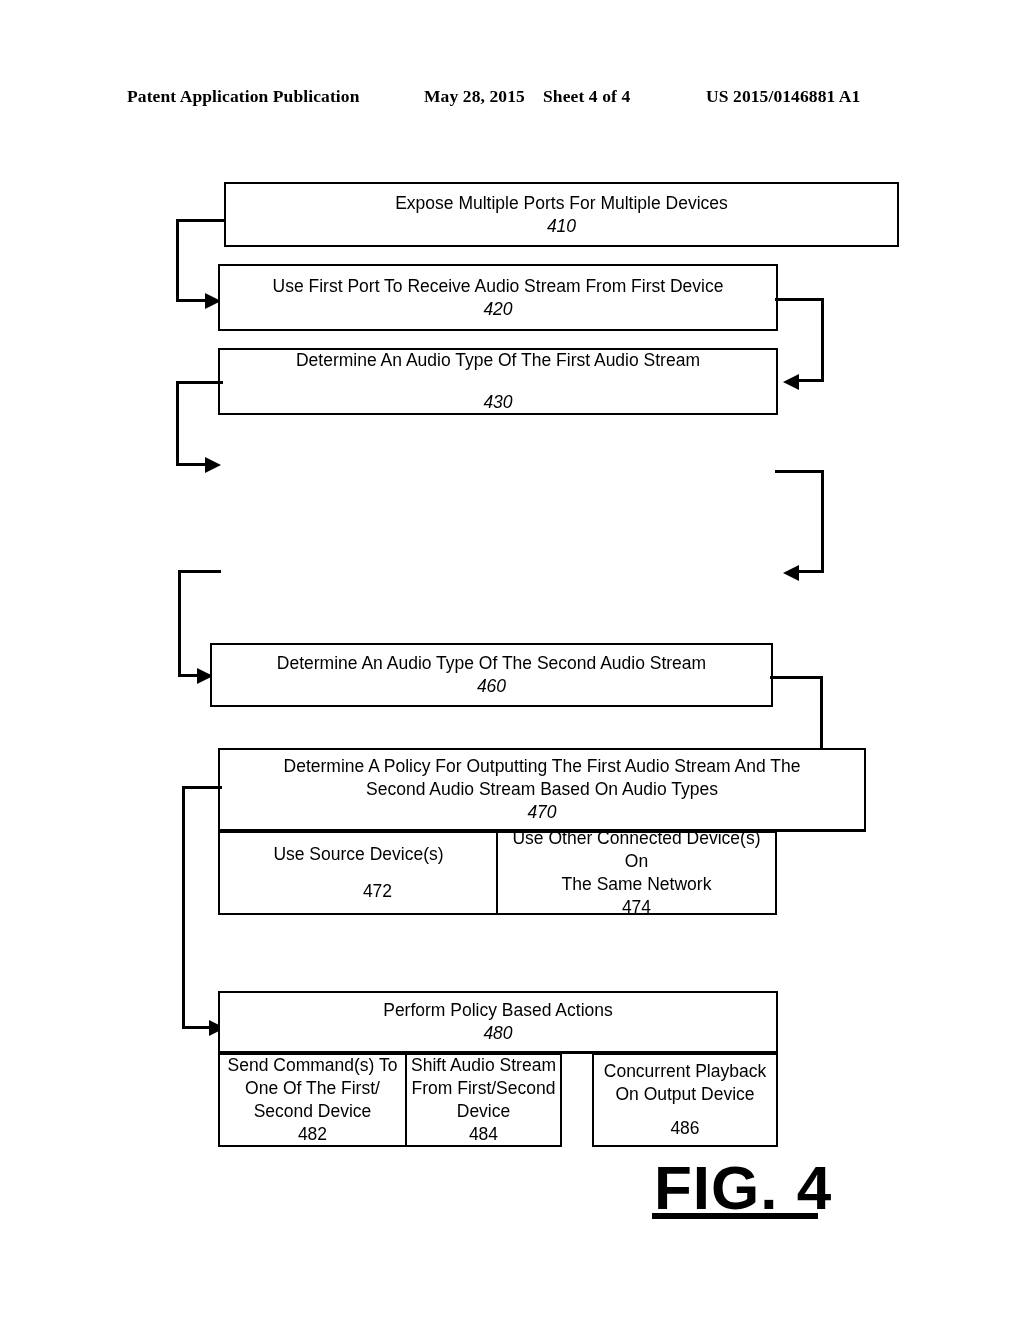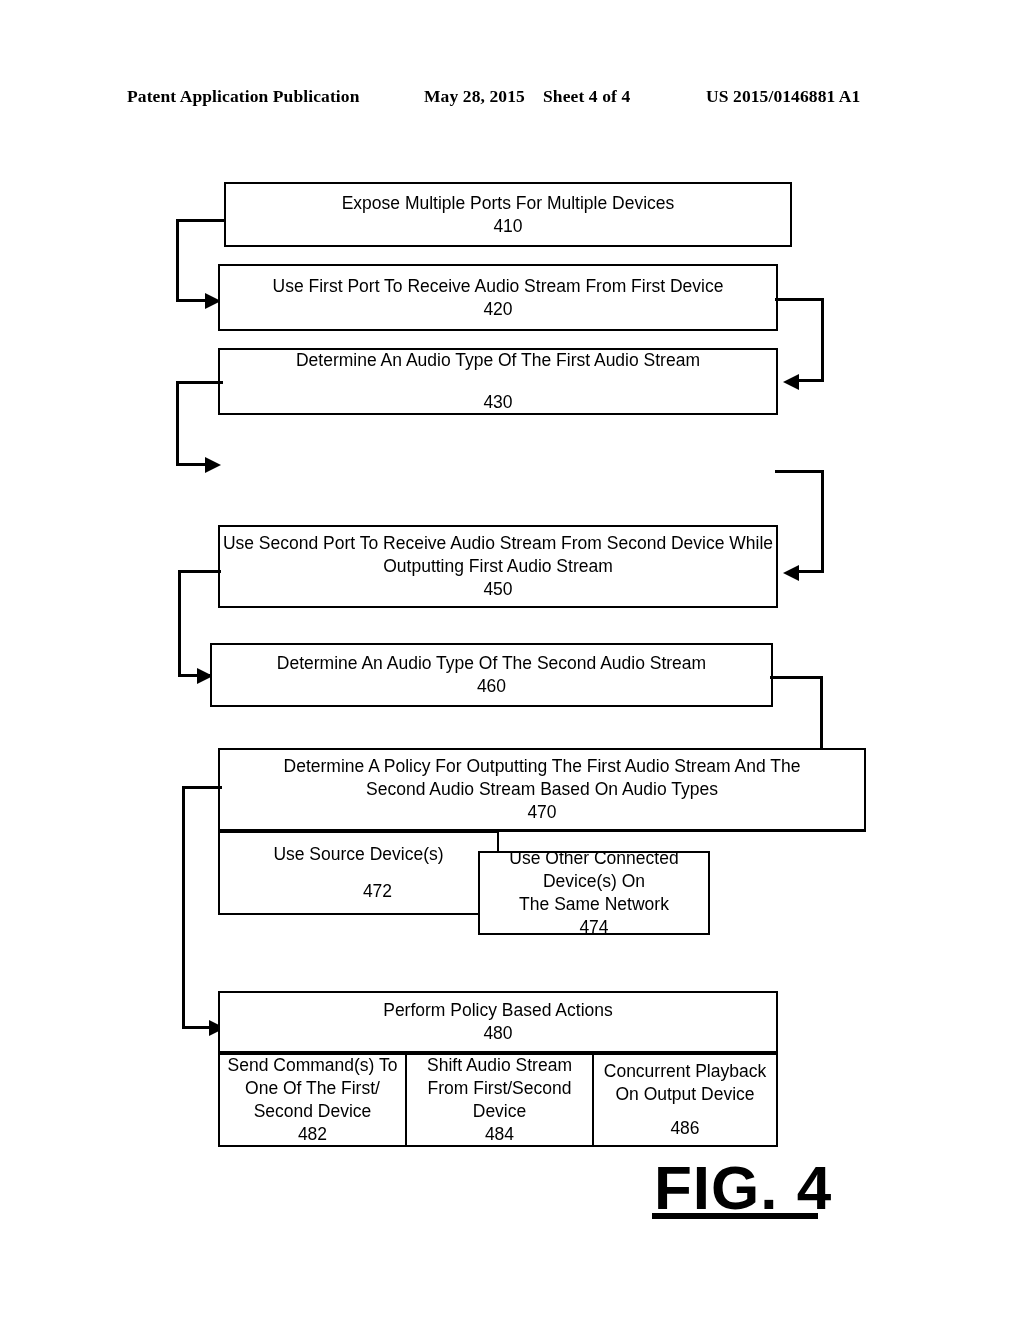--- a/index.html
+++ b/index.html
@@ -53,21 +53,21 @@
     display: flex;
     flex-direction: column;
     align-items: center;
     justify-content: center;
     text-align: center;
     font-size: 17.5px;
     line-height: 1.30;
     padding: 2px 6px;
   }
   .fbox .line { display: block; white-space: nowrap; }
-  .fbox .num  { display: block; }
+  .fbox .num  { display: block; font-style: italic; }
 
   
   .fbox.group-head { border-bottom-width: 3.5px; }
 
   
   .subcell {
     position: absolute;
     box-sizing: border-box;
     border: 2.5px solid #000000;
     background: #ffffff;
@@ -131,21 +131,21 @@
 
 <div id="page-header">
   <span class="hdr-pub">Patent Application Publication</span>
   <span class="hdr-date">May 28, 2015</span>
   <span class="hdr-sheet">Sheet 4 of 4</span>
   <span class="hdr-num">US 2015/0146881 A1</span>
 </div>
 
 <div id="flowchart">
 
-  <div class="fbox" style="left:224px; top:182px; width:568px; height:65px;">
+  <div class="fbox" style="left:224px; top:182px; width:675px; height:65px;">
     <span class="line">Expose Multiple Ports For Multiple Devices</span>
     <span class="num">410</span>
   </div>
 
   <div class="seg seg-h" style="left:176px; top:219px; width:50px;"></div>
   <div class="seg seg-v" style="left:176px; top:219px; height:83px;"></div>
   <div class="seg seg-h" style="left:176px; top:299px; width:38px;"></div>
   <div class="arrowhead arrow-right" style="left:205px; top:293px;"></div>
 
   <div class="fbox" style="left:218px; top:264px; width:560px; height:67px;">
@@ -167,25 +167,20 @@
   <div class="seg seg-v" style="left:176px; top:381px; height:85px;"></div>
   <div class="seg seg-h" style="left:176px; top:463px; width:38px;"></div>
   <div class="arrowhead arrow-right" style="left:205px; top:457px;"></div>
 
 
   <div class="seg seg-h" style="left:775px; top:470px; width:49px;"></div>
   <div class="seg seg-v" style="left:821px; top:470px; height:103px;"></div>
   <div class="seg seg-h" style="left:797px; top:570px; width:27px;"></div>
   <div class="arrowhead arrow-left" style="left:783px; top:565px;"></div>
 
-  <div class="fbox" style="left:218px; top:525px; width:560px; height:83px;">
-    <span class="line">Use Second Port To Receive Audio Stream From Second Device While</span>
-    <span class="line">Outputting First Audio Stream</span>
-    <span class="num">450</span>
-  </div>
 
   <div class="seg seg-h" style="left:178px; top:570px; width:43px;"></div>
   <div class="seg seg-v" style="left:178px; top:570px; height:107px;"></div>
   <div class="seg seg-h" style="left:178px; top:674px; width:32px;"></div>
   <div class="arrowhead arrow-right" style="left:197px; top:668px;"></div>
 
   <div class="fbox" style="left:210px; top:643px; width:563px; height:64px;">
     <span class="line">Determine An Audio Type Of The Second Audio Stream</span>
     <span class="num">460</span>
   </div>
@@ -198,21 +193,21 @@
   <div class="fbox group-head" style="left:218px; top:748px; width:648px; height:84px;">
     <span class="line">Determine A Policy For Outputting The First Audio Stream And The</span>
     <span class="line">Second Audio Stream Based On Audio Types</span>
     <span class="num">470</span>
   </div>
 
   <div class="subcell" style="left:218px; top:831px; width:281px; height:84px;">
     <span class="line">Use Source Device(s)</span>
     <span class="num" style="margin-top:14px;margin-left:38px;">472</span>
   </div>
-  <div class="subcell" style="left:478px; top:831px; width:232px; height:84px;margin-top:20px;">
+  <div class="subcell" style="left:496px; top:831px; width:281px; height:84px;">
     <span class="line">Use Other Connected Device(s) On</span>
     <span class="line">The Same Network</span>
     <span class="num">474</span>
   </div>
 
   <div class="seg seg-h" style="left:182px; top:786px; width:40px;"></div>
   <div class="seg seg-v" style="left:182px; top:786px; height:243px;"></div>
   <div class="seg seg-h" style="left:182px; top:1026px; width:36px;"></div>
   <div class="arrowhead arrow-right" style="left:209px; top:1020px;"></div>
 
@@ -220,21 +215,21 @@
     <span class="line">Perform Policy Based Actions</span>
     <span class="num">480</span>
   </div>
 
   <div class="subcell" style="left:218px; top:1053px; width:189px; height:94px;">
     <span class="line">Send Command(s) To</span>
     <span class="line">One Of The First/</span>
     <span class="line">Second Device</span>
     <span class="num">482</span>
   </div>
-  <div class="subcell" style="left:405px; top:1053px; width:189px; height:94px;">
+  <div class="subcell" style="left:405px; top:1053px; width:157px; height:94px;">
     <span class="line">Shift Audio Stream</span>
     <span class="line">From First/Second</span>
     <span class="line">Device</span>
     <span class="num">484</span>
   </div>
   <div class="subcell" style="left:592px; top:1053px; width:186px; height:94px;">
     <span class="line">Concurrent Playback</span>
     <span class="line">On Output Device</span>
     <span class="num" style="margin-top:10px;">486</span>
   </div>

